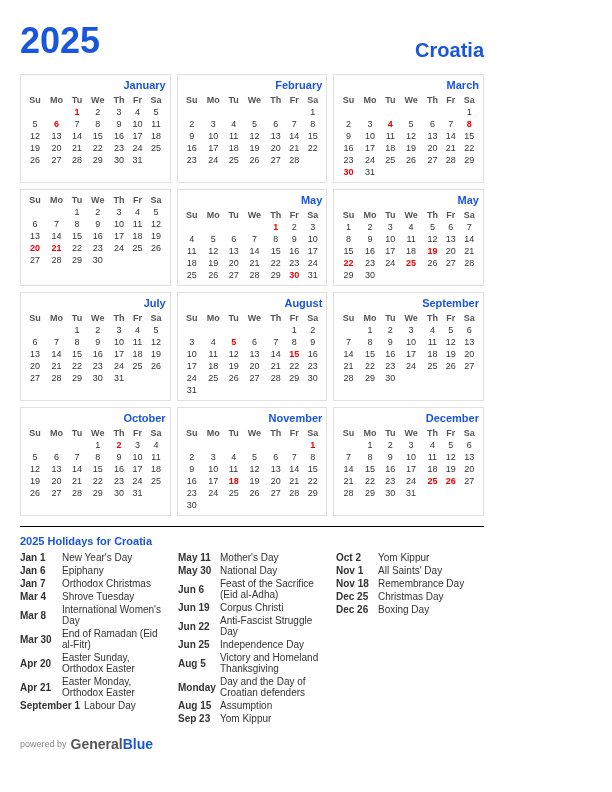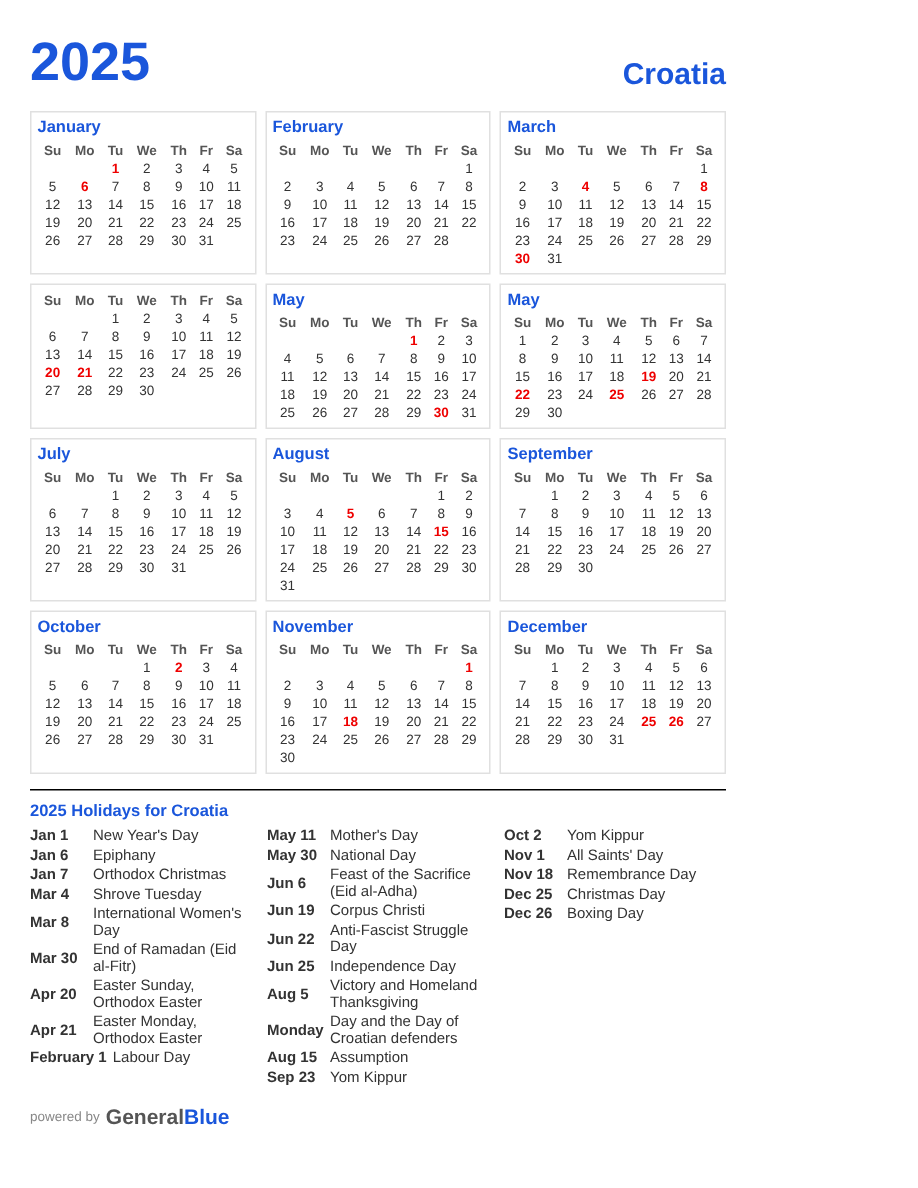--- a/index.html
+++ b/index.html
@@ -34,21 +34,21 @@
     .calendars-grid {
       display: grid;
       grid-template-columns: repeat(3, 1fr);
       gap: 6px;
     }
     .month-block {
       border: 1px solid #e0e0e0;
       padding: 4px;
     }
     .month-name {
-      text-align: left;
+      text-align: right;
       font-size: 11px;
       font-weight: bold;
       color: #1a56db;
       margin-bottom: 3px;
     }
     .cal-table {
       width: 100%;
       border-collapse: collapse;
     }
     .cal-table th {
@@ -938,21 +938,21 @@
           </div>
           <div class="holiday-item">
             <span class="holiday-date">Apr 20</span>
             <span class="holiday-name">Easter Sunday, Orthodox Easter</span>
           </div>
           <div class="holiday-item">
             <span class="holiday-date">Apr 21</span>
             <span class="holiday-name">Easter Monday, Orthodox Easter</span>
           </div>
           <div class="holiday-item">
-            <span class="holiday-date">February 1</span>
+            <span class="holiday-date">September 1</span>
             <span class="holiday-name">Labour Day</span>
           </div>
         </div>
         <div>
           <div class="holiday-item">
             <span class="holiday-date">May 11</span>
             <span class="holiday-name">Mother's Day</span>
           </div>
           <div class="holiday-item">
             <span class="holiday-date">May 30</span>

